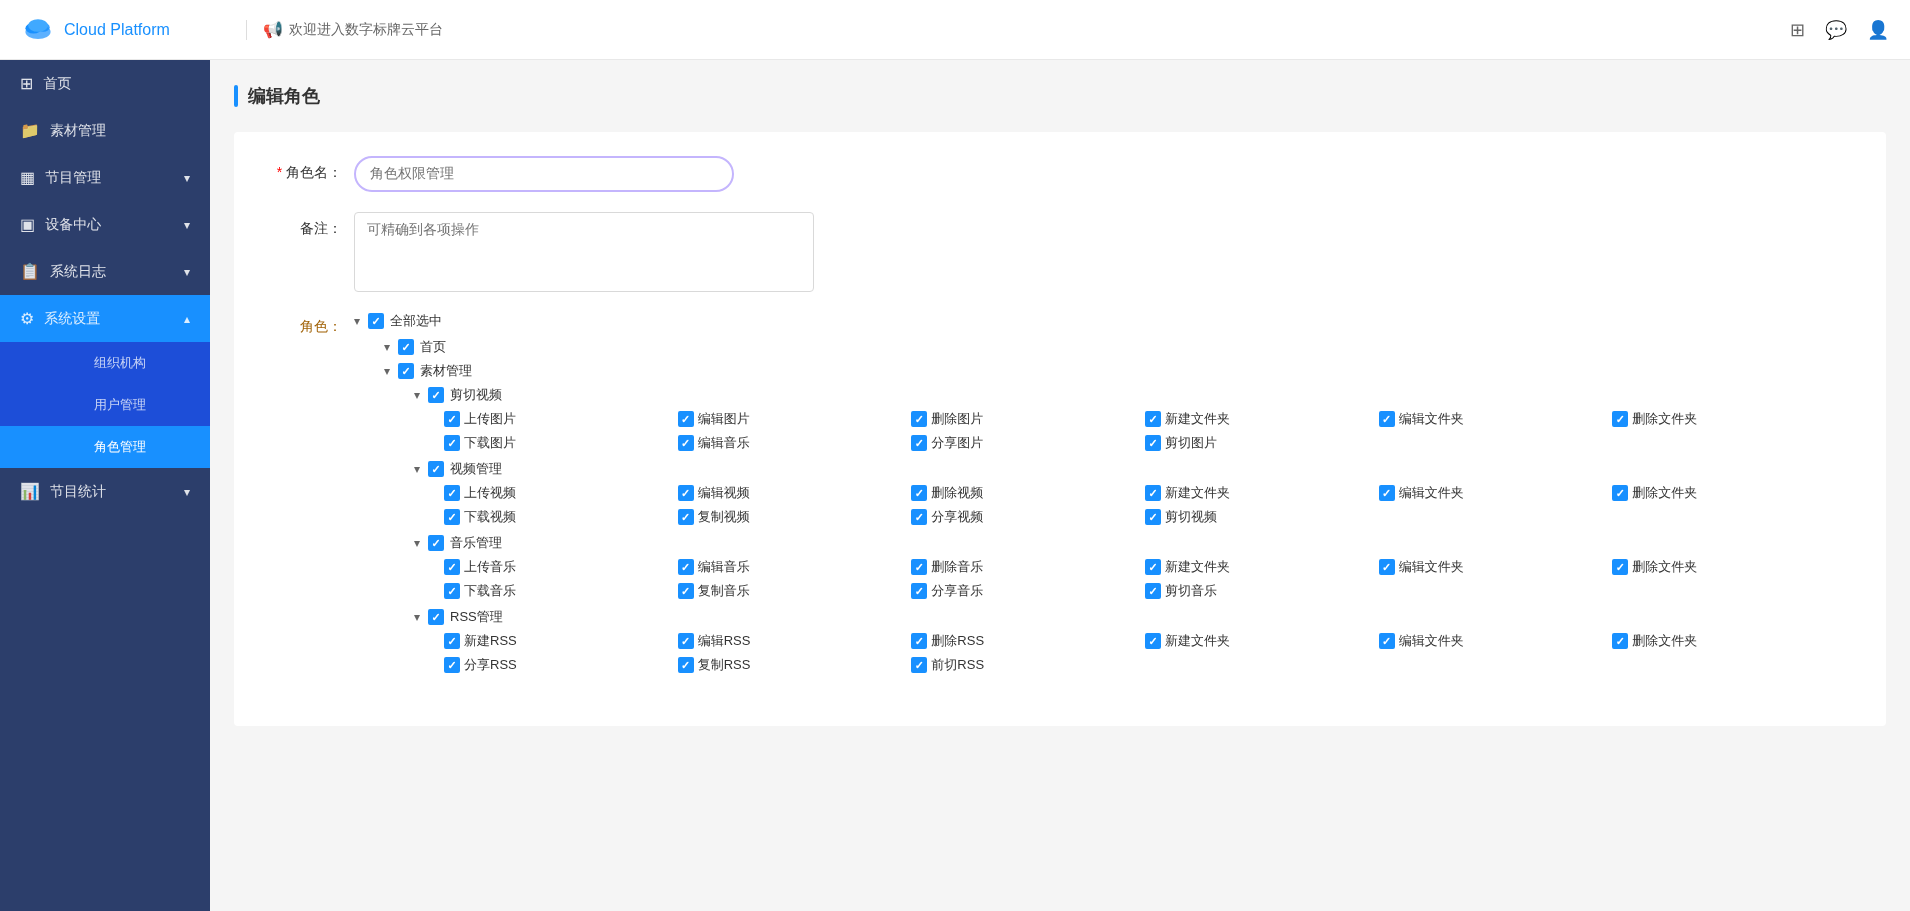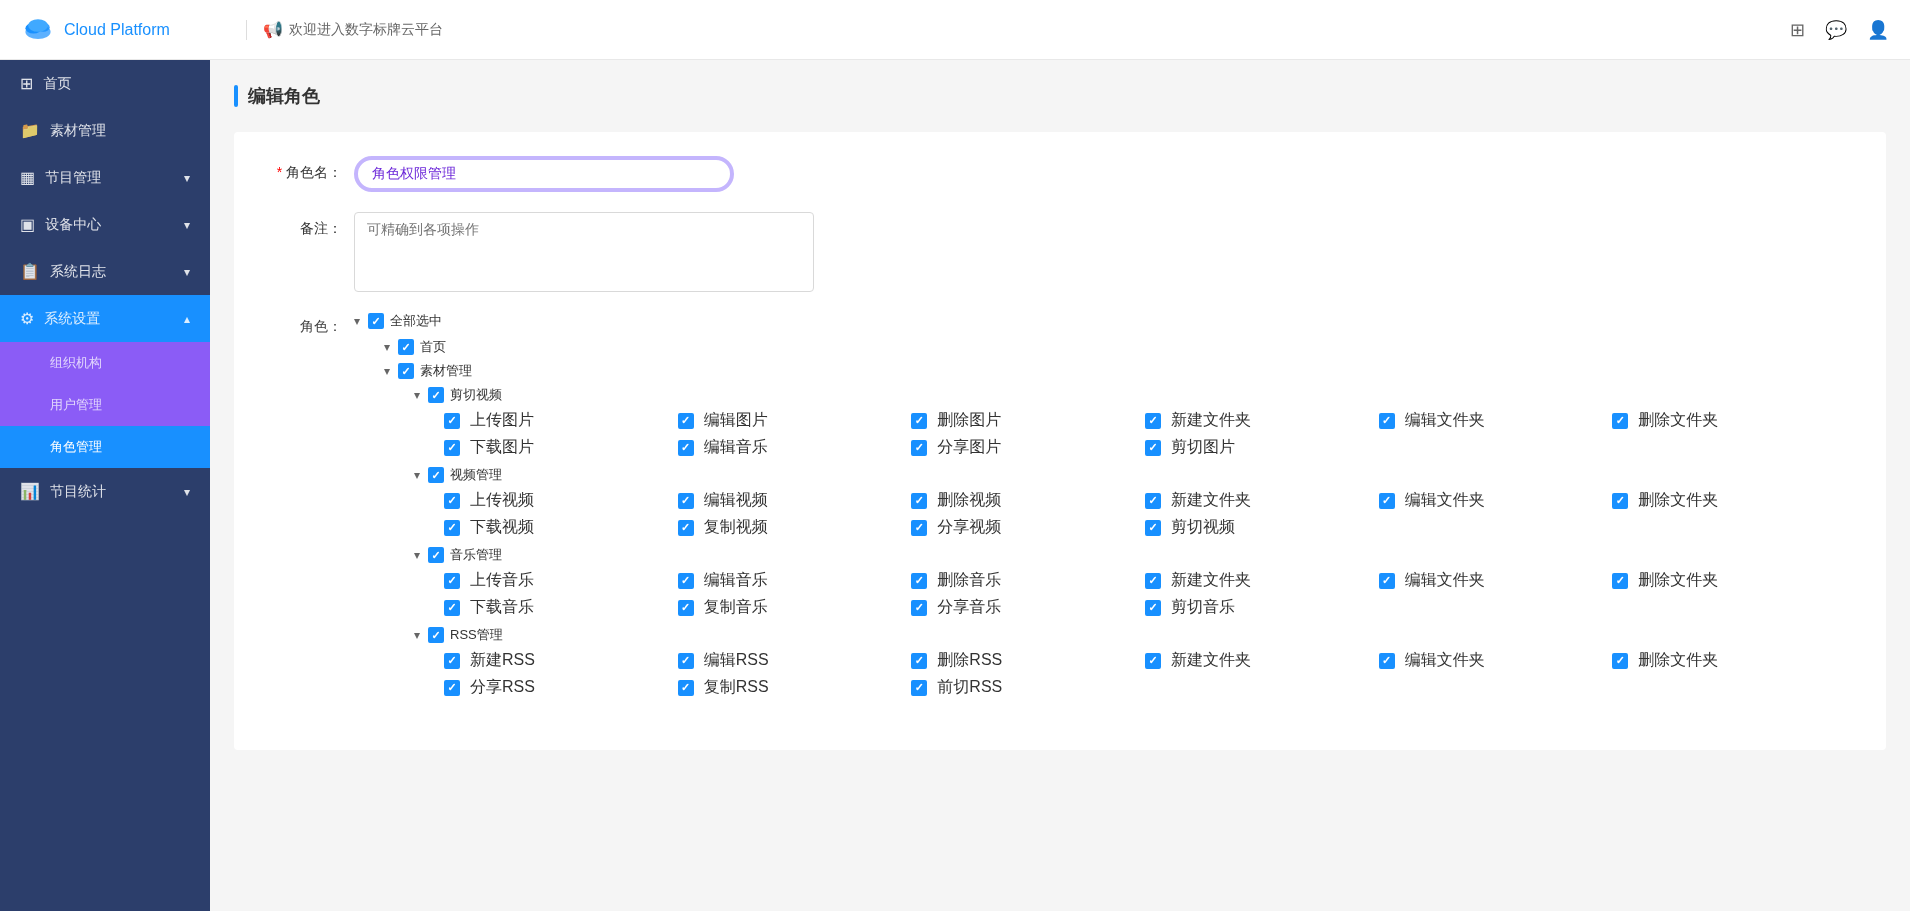--- a/index.html
+++ b/index.html
@@ -78,21 +78,22 @@
       font-size: 14px;
       gap: 10px;
       transition: background 0.2s;
       position: relative;
     }
     .sidebar-item.active { background: #1890ff; }
     .sidebar-item .icon { font-size: 16px; }
     .sidebar-item .chevron { margin-left: auto; font-size: 12px; }
 
     .sidebar-sub {
-      background: #8b5cf6;
+      background: #1d4ed8;
+      text-align: center;
     }
     .sidebar-sub-item {
       padding: 12px 20px 12px 50px;
       cursor: pointer;
       color: rgba(255,255,255,0.75);
       font-size: 13px;
       transition: background 0.2s;
     }
     .sidebar-sub-item.active { background: #1890ff; color: #fff; }
 
@@ -142,46 +143,46 @@
       font-size: 14px;
       flex-shrink: 0;
     }
     .form-label.required::before {
       content: "* ";
       color: red;
     }
     .form-input {
       width: 380px;
       height: 36px;
-      border: 4px solid #c4b5fd;
+      border: 2px solid #c4b5fd;
       border-radius: 20px;
       padding: 12px 14px;
       font-size: 14px;
       outline: none;
-      color: #6d28d9;
+      color: #737373;
     }
     .form-textarea {
       width: 460px;
       height: 80px;
       border: 1px solid #d9d9d9;
       border-radius: 4px;
       padding: 8px 12px;
       font-size: 14px;
       outline: none;
       resize: none;
       color: #999;
     }
 
     
     .permission-label {
       width: 80px;
       text-align: right;
       padding-right: 12px;
       padding-top: 6px;
-      color: #404040;
+      color: #a16207;
       font-size: 14px;
       flex-shrink: 0;
     }
     .permission-tree {
       flex: 1;
     }
 
     
     .checkbox-item {
       display: inline-flex;
@@ -248,22 +249,22 @@
       margin-left: 30px;
       display: grid;
       grid-template-columns: repeat(6, 1fr);
       gap: 6px 0;
       margin-bottom: 8px;
     }
 
     .perm-cell {
       display: flex;
       align-items: center;
-      gap: 10px;
-      font-size: 16px;
+      gap: 4px;
+      font-size: 13px;
       color: #333;
     }
   </style>
 </head>
 <body>
 
 <div class="header">
   <div class="logo-area">
     <svg class="logo-icon" viewBox="0 0 40 40">
       <ellipse cx="20" cy="22" rx="14" ry="8" fill="#1890ff" opacity="0.7"></ellipse>

